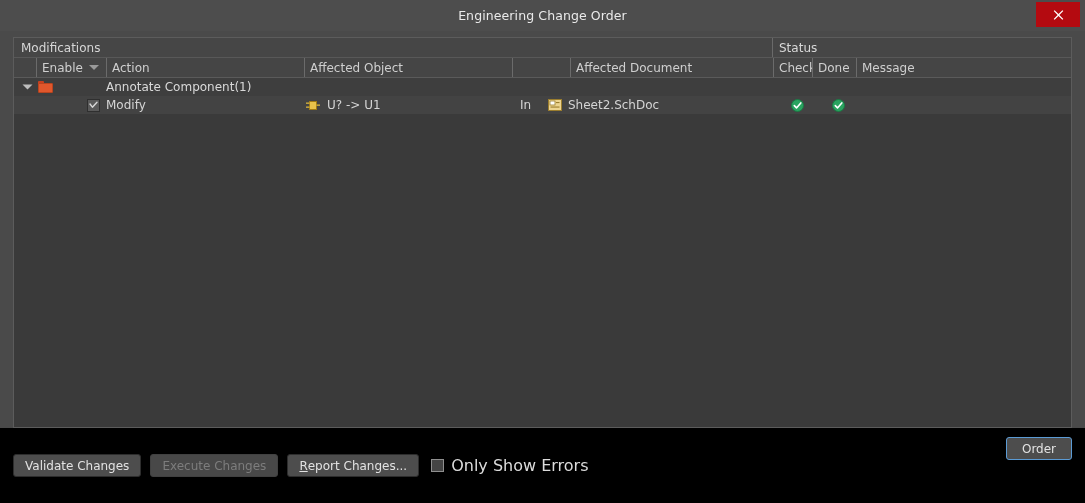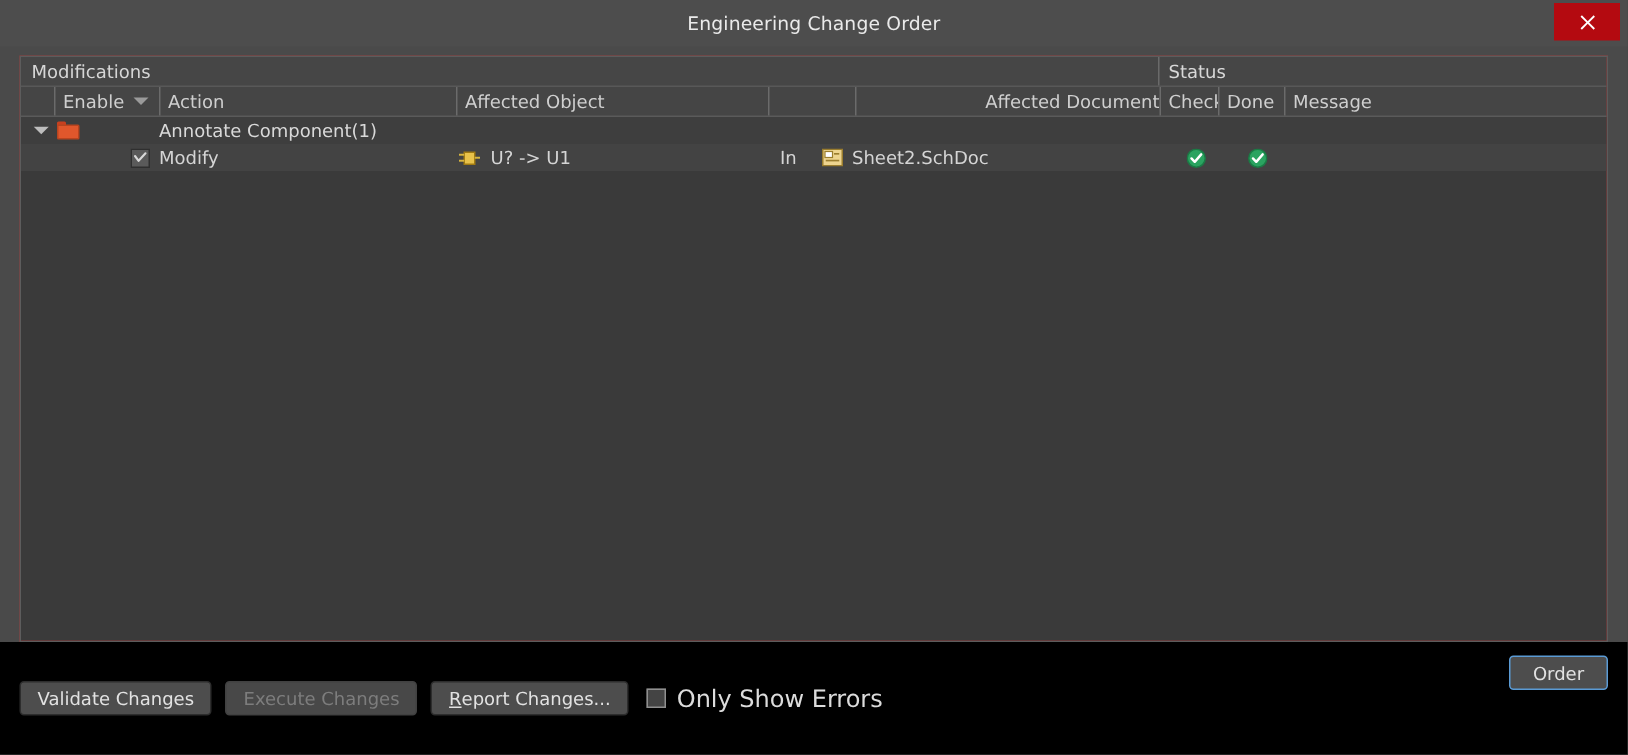--- a/index.html
+++ b/index.html
@@ -56,21 +56,21 @@
     justify-content: center;
     cursor: pointer;
   }
   .close-box svg { display: block; }
 
   
   .panel {
     margin: 6px 13px 0 13px;
     flex: 1;
     border: 1px solid #5c5c5c;
-    background: #b91c1c;
+    background: #8b5cf6;
     display: flex;
     flex-direction: column;
     min-height: 0;
     box-sizing: border-box;
   }
   .panel-caption {
     height: 19px;
     min-height: 19px;
     background: #464646;
     border-bottom: 1px solid #585858;
@@ -309,21 +309,21 @@
       </div>
       <div class="col" style="width:198px;">
         <span>Action</span>
       </div>
       <div class="col" style="width:208px;">
         <span>Affected Object</span>
       </div>
       <div class="col" style="width:58px;">
         <span></span>
       </div>
-      <div class="col" style="width:203px;justify-content:flex-end;">
+      <div class="col" style="width:203px;">
         <span>Affected Document</span>
       </div>
       <div class="col" style="width:39px;">
         <span>Check</span>
       </div>
       <div class="col" style="width:44px;">
         <span>Done</span>
       </div>
       <div class="col" style="flex:1;">
         <span>Message</span>

